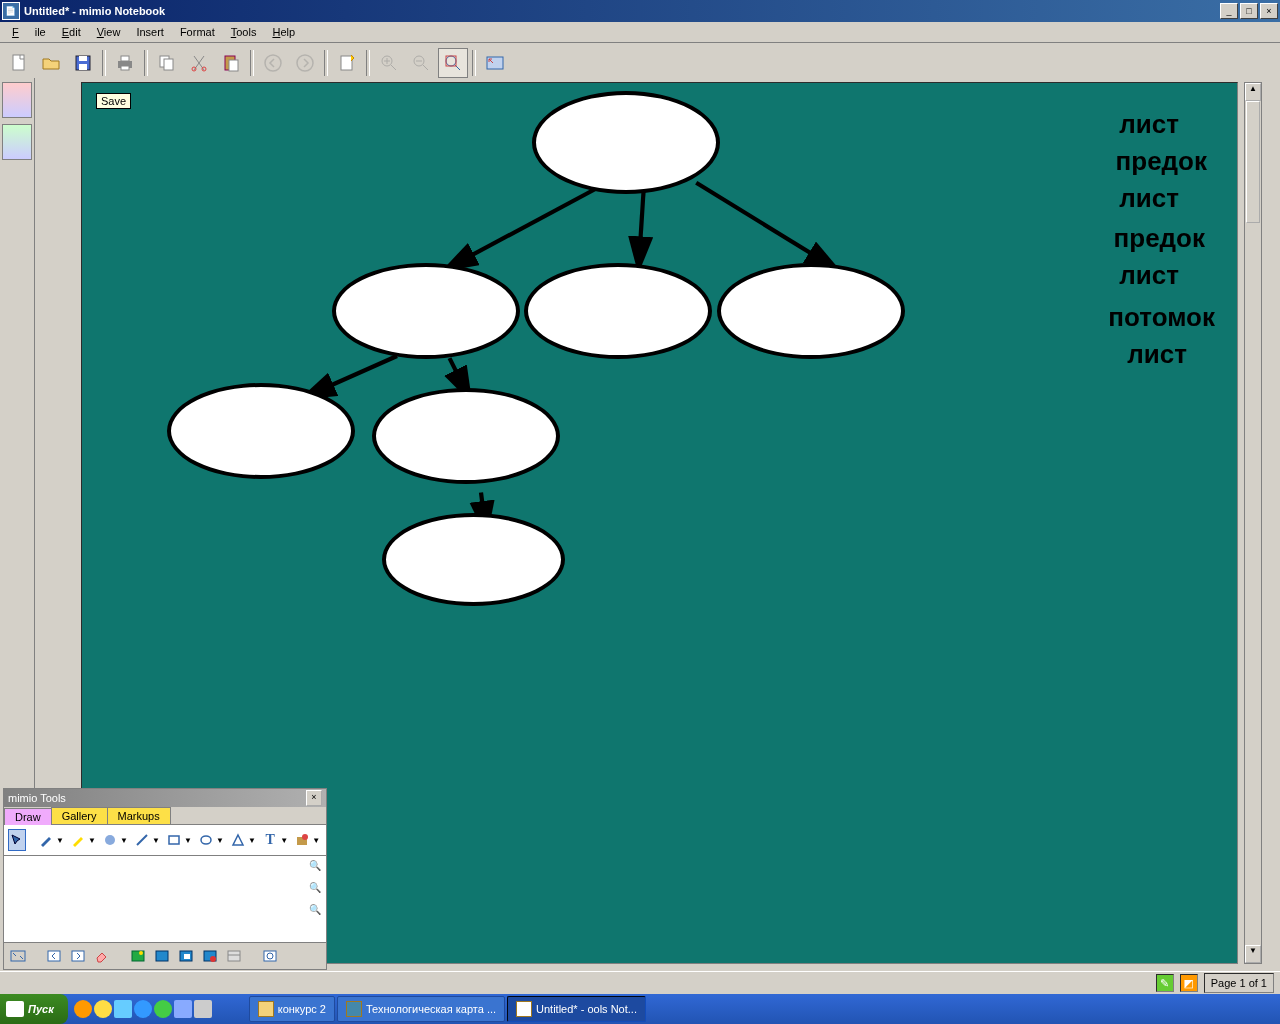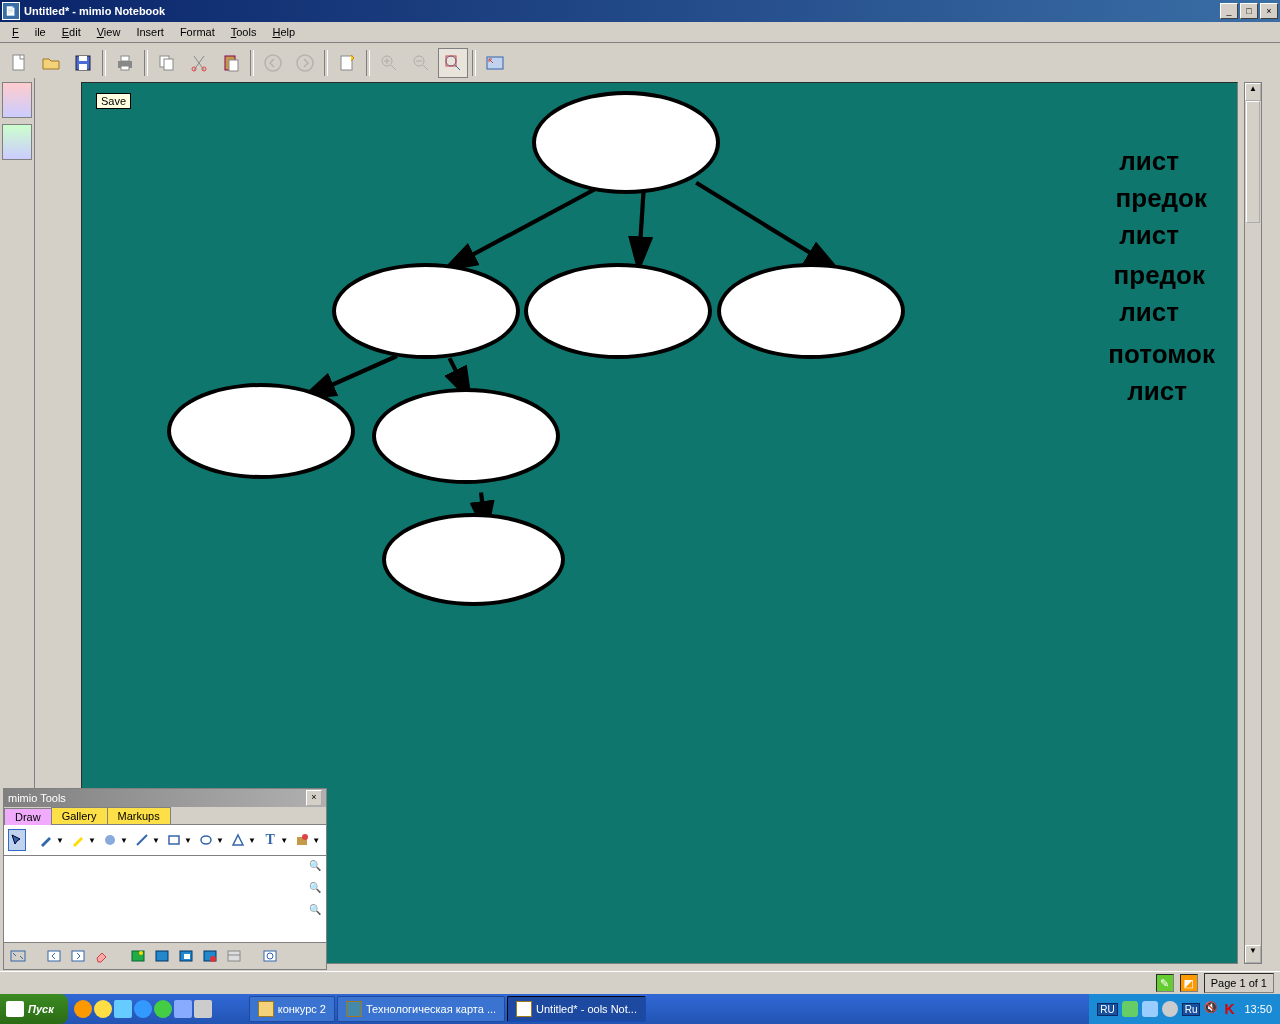--- a/index.html
+++ b/index.html
@@ -26,21 +26,21 @@
   .canvaswrap{flex:1;position:relative;background:#d4d0c8;}
   .canvas{position:absolute;left:46px;top:4px;right:42px;bottom:6px;background:#0f766e;border:1px inset #808080;overflow:hidden;}
   .vscroll{position:absolute;right:18px;top:4px;width:16px;bottom:6px;background:#d4d0c8;border:1px solid #808080;}
   .vscroll .arr{height:16px;background:#d4d0c8;border:1px outset #fff;font-size:8px;text-align:center;}
   .vscroll .thumb{position:absolute;top:18px;left:1px;right:1px;height:120px;background:#d4d0c8;border:1px outset #fff;}
   
   .savetip{position:absolute;left:14px;top:10px;background:#ffffe1;border:1px solid #000;padding:1px 4px;font-size:11px;}
   
   .diagram{position:absolute;inset:0;}
   .ell{position:absolute;border:4px solid #000;border-radius:50%;background:#fff;}
-  .word{position:absolute;font-family:Arial,sans-serif;font-weight:bold;font-size:26px;color:#000;margin-top:37px;}
+  .word{position:absolute;font-family:Arial,sans-serif;font-weight:bold;font-size:26px;color:#000;}
   
   .statusbar{position:absolute;left:0;right:0;bottom:30px;height:22px;background:#d4d0c8;border-top:1px solid #fff;display:flex;align-items:center;justify-content:flex-end;padding:0 6px;gap:6px;}
   .statusbar .cell{border:1px inset #808080;padding:1px 6px;height:16px;display:flex;align-items:center;}
   .statusbar .sq{width:16px;height:16px;border:1px inset #808080;display:flex;align-items:center;justify-content:center;}
   
   .taskbar{position:absolute;left:0;right:0;bottom:0;height:30px;background:linear-gradient(to bottom,#3168d5,#2254b3);display:flex;align-items:center;}
   .startbtn{height:30px;background:linear-gradient(to bottom,#3c8b22,#2a6b15);color:#fff;font-weight:bold;font-style:italic;display:flex;align-items:center;padding:0 14px 0 6px;border-radius:0 8px 8px 0;gap:4px;}
   .startbtn .flag{width:18px;height:16px;background:#fff;border-radius:2px;position:relative;}
   .qlaunch{display:flex;align-items:center;gap:2px;padding:0 6px;}
   .qlaunch .qi{width:18px;height:18px;border-radius:2px;}
@@ -402,23 +402,13 @@
     <span>конкурс 2</span>
   </div>
   <div class="taskbtn">
     <div class="ti" style="background:#48a"></div>
     <span>Технологическая карта ...</span>
   </div>
   <div class="taskbtn active">
     <div class="ti" style="background:#fff"></div>
     <span>Untitled* - ools Not...</span>
   </div>
-  <div class="tray">
-    <div class="lang">RU</div>
-    <div class="ti" style="background:#6c6;border-radius:3px"></div>
-    <div class="ti" style="background:#9cf;border-radius:3px"></div>
-    <div class="ti" style="background:#ccc;border-radius:50%"></div>
-    <div class="lang">Ru</div>
-    <div class="ti" style="color:#f44">🔇</div>
-    <div class="ti" style="color:#d00;font-weight:bold;font-size:14px">K</div>
-    <span>13:50</span>
-  </div>
 </div>
 
 </body></html>

